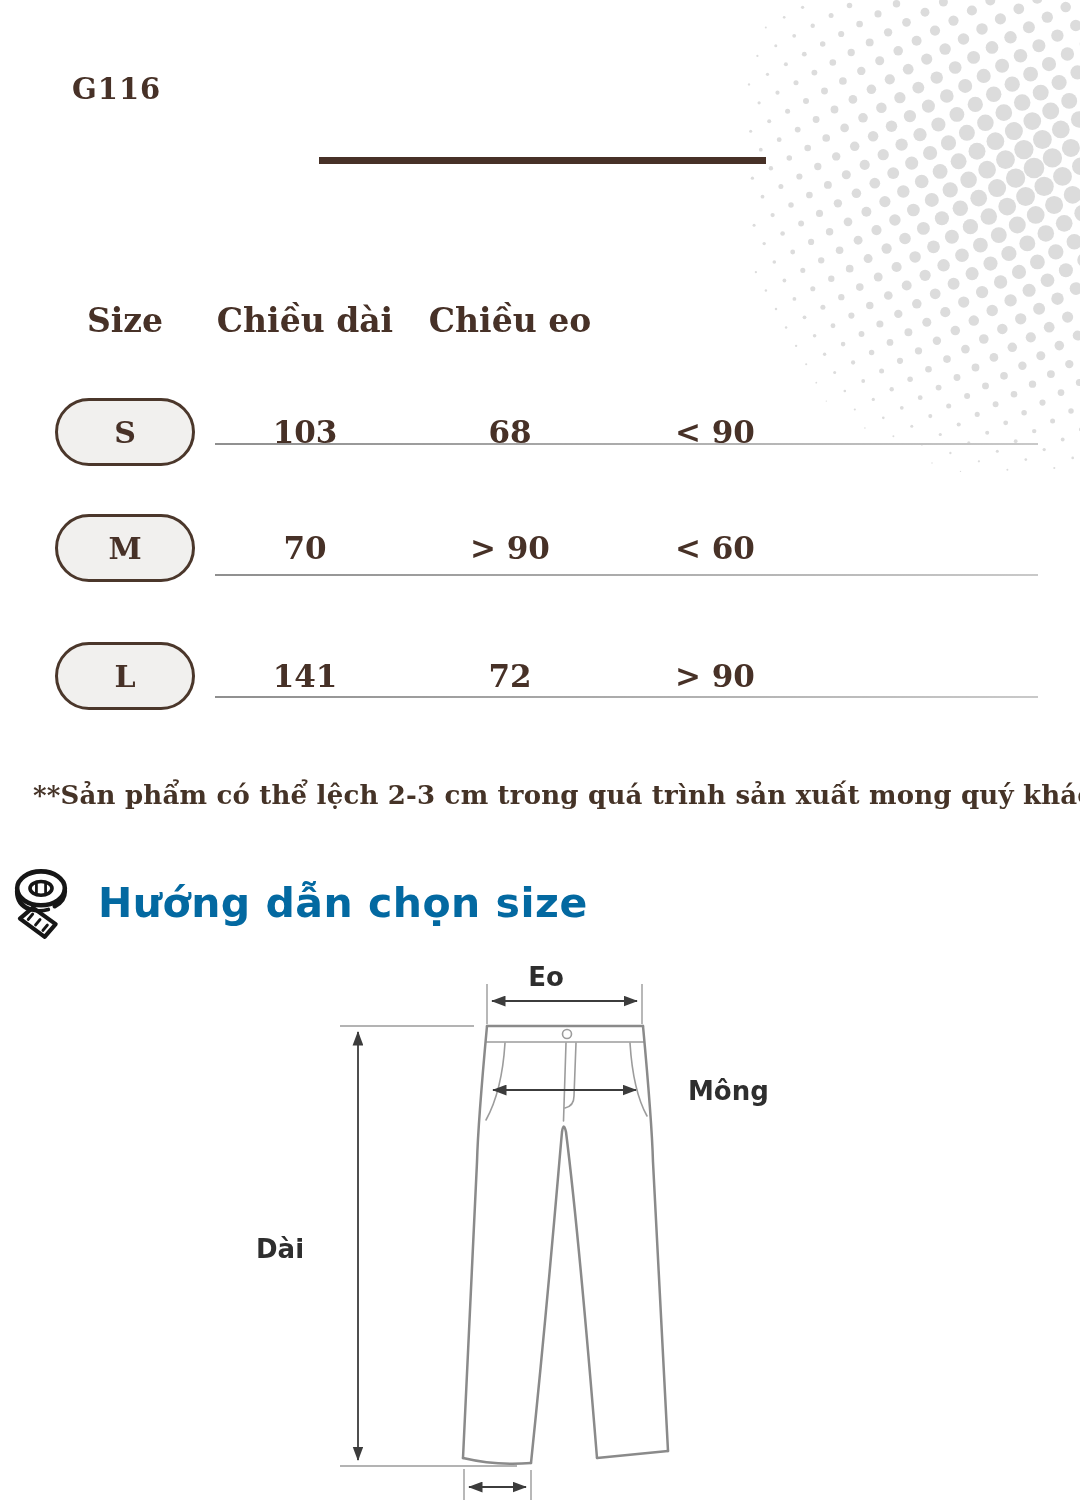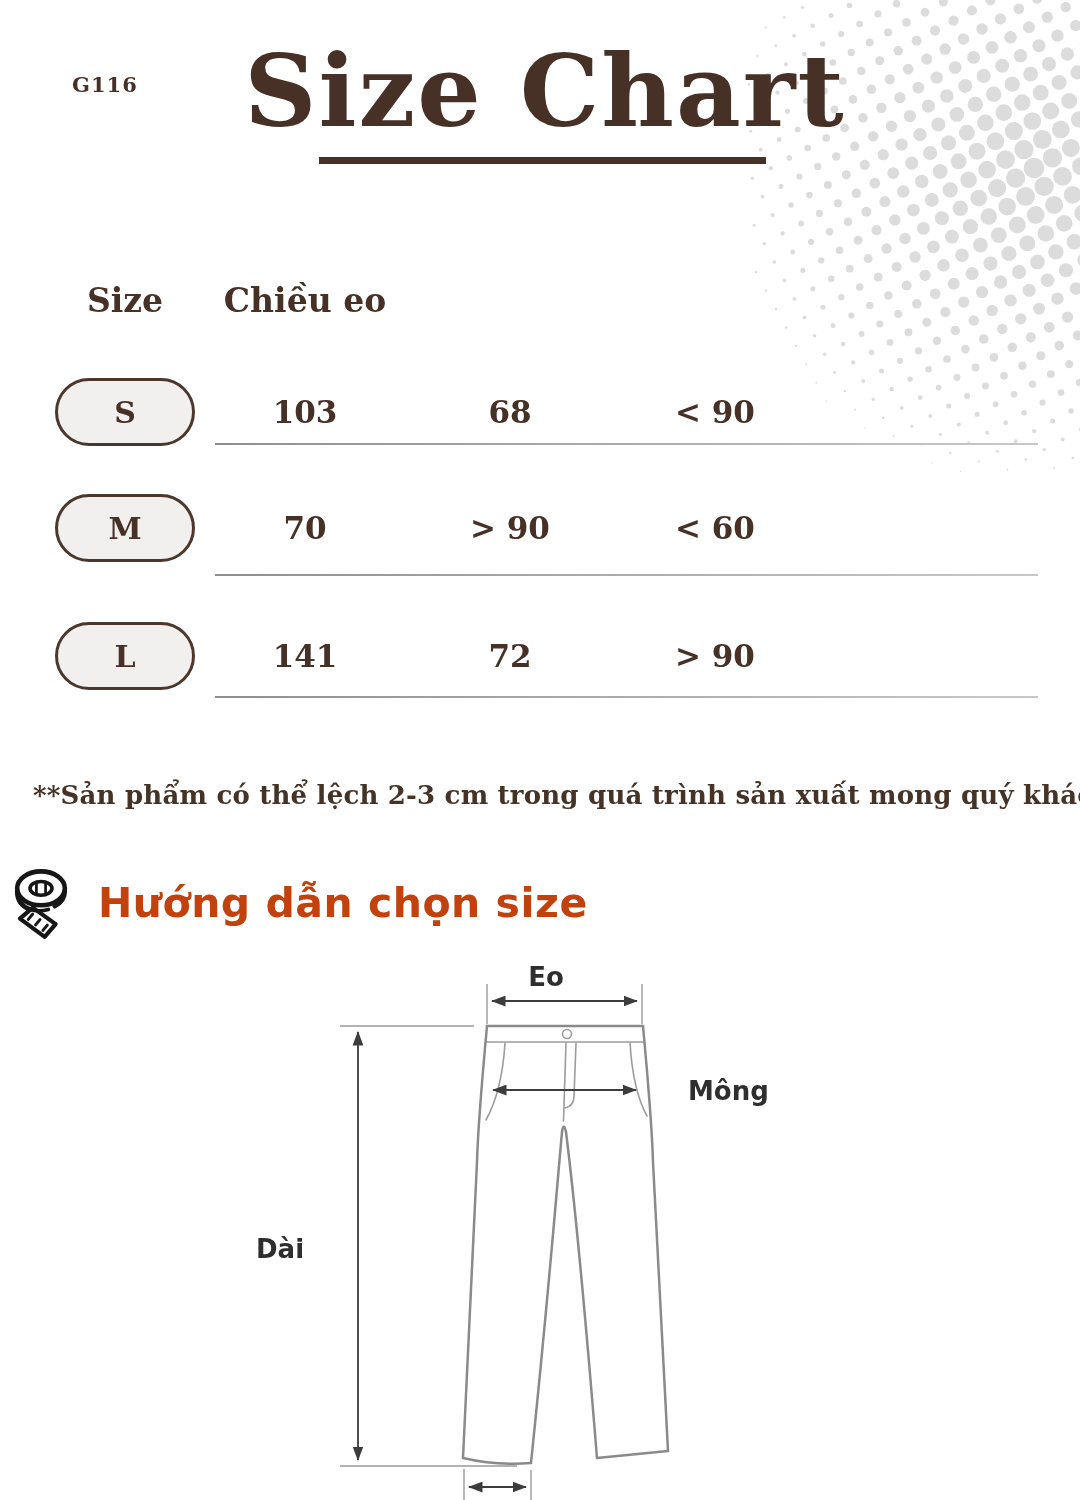--- a/index.html
+++ b/index.html
@@ -1,43 +1,43 @@
 <!DOCTYPE html>
 <html><head>
 <meta charset="utf-8">
 <style>
   html,body{margin:0;padding:0;background:#fff;}
   .page{position:relative;width:1080px;height:1500px;background:#ffffff;overflow:hidden;
         font-family:"DejaVu Serif","Liberation Serif",serif;color:#473127;}
   #halftone{position:absolute;left:700px;top:0;z-index:0;}
-  .code{position:absolute;left:72px;top:72px;font-size:21px;font-weight:bold;letter-spacing:1px;z-index:2;}
+  .code{position:absolute;left:72px;top:72px;font-size:29px;font-weight:bold;letter-spacing:1px;z-index:2;}
   .title{position:absolute;left:140px;width:810px;top:36px;margin:0;text-align:center;
          font-size:100px;line-height:1.1;font-weight:bold;letter-spacing:2px;z-index:2;}
   .title-underline{position:absolute;left:319px;top:157px;width:447px;height:7px;background:#473127;z-index:2;}
 
   .trow{position:absolute;left:40px;width:1000px;display:grid;
-        grid-template-columns:17% 19% 22% 19% 23%;align-items:center;height:68px;z-index:2;}
+        grid-template-columns:17% 19% 22% 19% 23%;align-items:center;height:68px;z-index:2;margin-top:20px;}
   .thead{top:278px;height:44px;}
   .row-s{top:378px;} .row-m{top:494px;} .row-l{top:622px;}
   .th{text-align:center;font-size:33px;font-weight:bold;}
   .td{text-align:center;font-size:31px;font-weight:bold;}
   .pill{display:inline-flex;align-items:center;justify-content:center;width:134px;height:62px;
         border:3px solid #4b372b;border-radius:34px;background:#f1f0ee;
         font-size:30px;font-weight:bold;color:#473127;}
   .sep{position:absolute;left:215px;width:823px;height:2px;z-index:1;
        background:linear-gradient(to right,#8f8f8f,#c9c9c9);}
   .sep1{top:443px;} .sep2{top:574px;} .sep3{top:696px;}
 
   .note{position:absolute;left:33px;top:780px;width:1040px;font-size:26px;font-weight:bold;
         letter-spacing:0.2px;white-space:nowrap;z-index:2;color:#453327;}
 
   .guide-head{position:absolute;left:8px;top:866px;display:flex;align-items:center;gap:24px;z-index:2;}
   .guide-icon{width:66px;height:74px;flex:0 0 auto;}
   .guide-title{font-family:"DejaVu Sans","Liberation Sans",sans-serif;font-size:41px;font-weight:bold;
-               color:#c2410c;letter-spacing:0.5px;}
+               color:#0369a1;letter-spacing:0.5px;}
 
   #diagram{position:absolute;left:0;top:948px;z-index:1;}
   .dlabel{font-family:"DejaVu Sans","Liberation Sans",sans-serif;font-size:26px;font-weight:bold;fill:#2e2e2e;}
   .pants{stroke:#8a8a8a;stroke-width:2.5;fill:none;stroke-linecap:round;stroke-linejoin:round;}
   .pants-light{stroke:#9c9c9c;stroke-width:1.6;fill:none;stroke-linecap:round;}
   .dim{stroke:#3c3c3c;stroke-width:1.8;fill:none;}
   .ext{stroke:#9a9a9a;stroke-width:1.4;fill:none;}
 </style>
 </head>
 <body>
@@ -388,25 +388,25 @@
       <circle cx="1077.5" cy="72.4" r="7.07" fill="#dcdcdc"></circle>
       <circle cx="1087.6" cy="90.9" r="7.41" fill="#dcdcdc"></circle>
       <circle cx="1055.7" cy="-11.3" r="4.75" fill="#dcdcdc"></circle>
       <circle cx="1065.7" cy="7.1" r="5.26" fill="#dcdcdc"></circle>
       <circle cx="1075.8" cy="25.5" r="5.73" fill="#dcdcdc"></circle>
       <circle cx="1085.9" cy="43.9" r="6.17" fill="#dcdcdc"></circle>
       <circle cx="1084.2" cy="-3.0" r="4.82" fill="#dcdcdc"></circle>
     </svg>
 
   <div class="code">G116</div>
-  <h1 class="title">Size Chart</h1>
   <div class="title-underline"></div>
 
   <div class="trow thead">
     <div class="th">Size</div>
+    <div class="th">Chiều dài</div>
     <div class="th">Chiều eo</div>
   </div>
 
   <div class="trow row-s">
     <div class="td"><span class="pill">S</span></div>
     <div class="td">103</div>
     <div class="td">68</div>
     <div class="td">&lt; 90</div>
   </div>
   <div class="sep sep1"></div>

